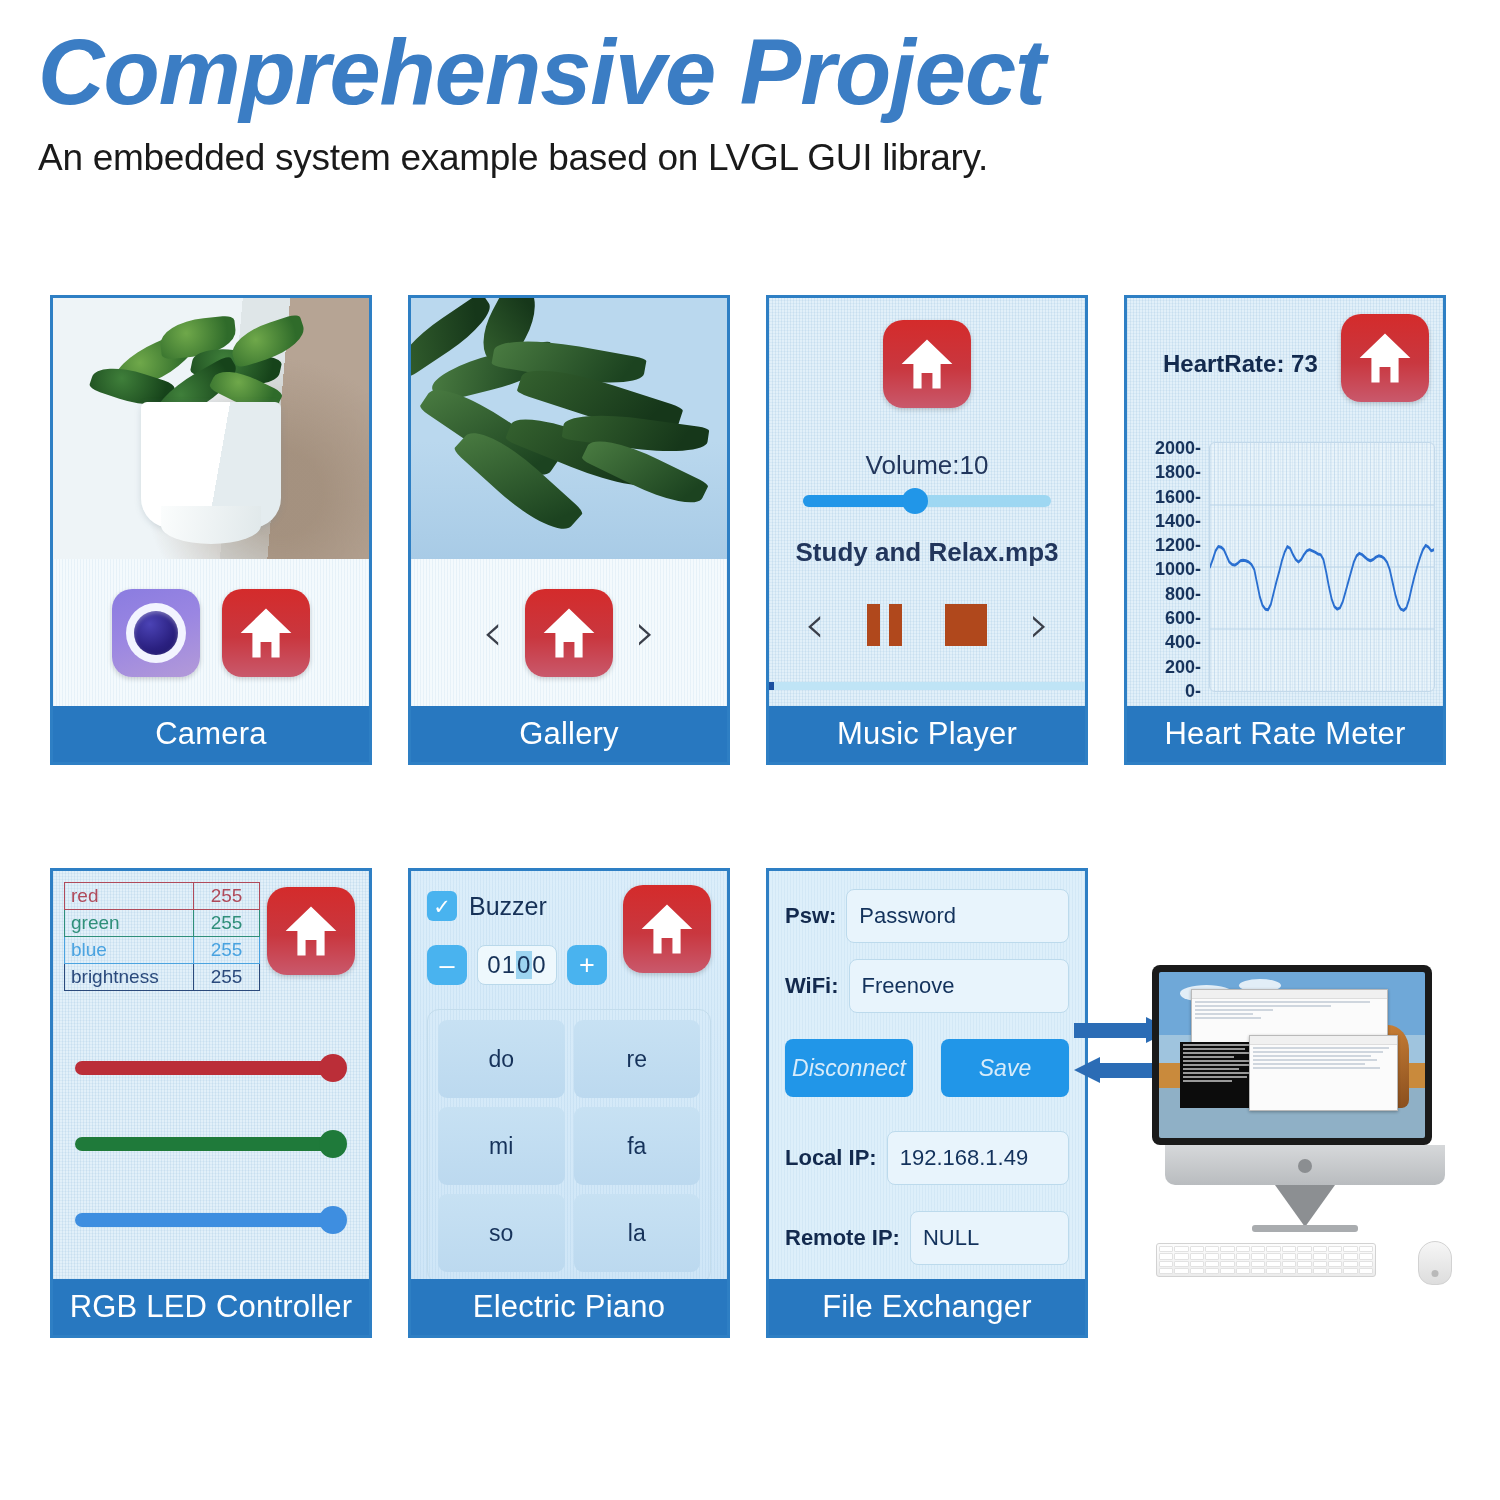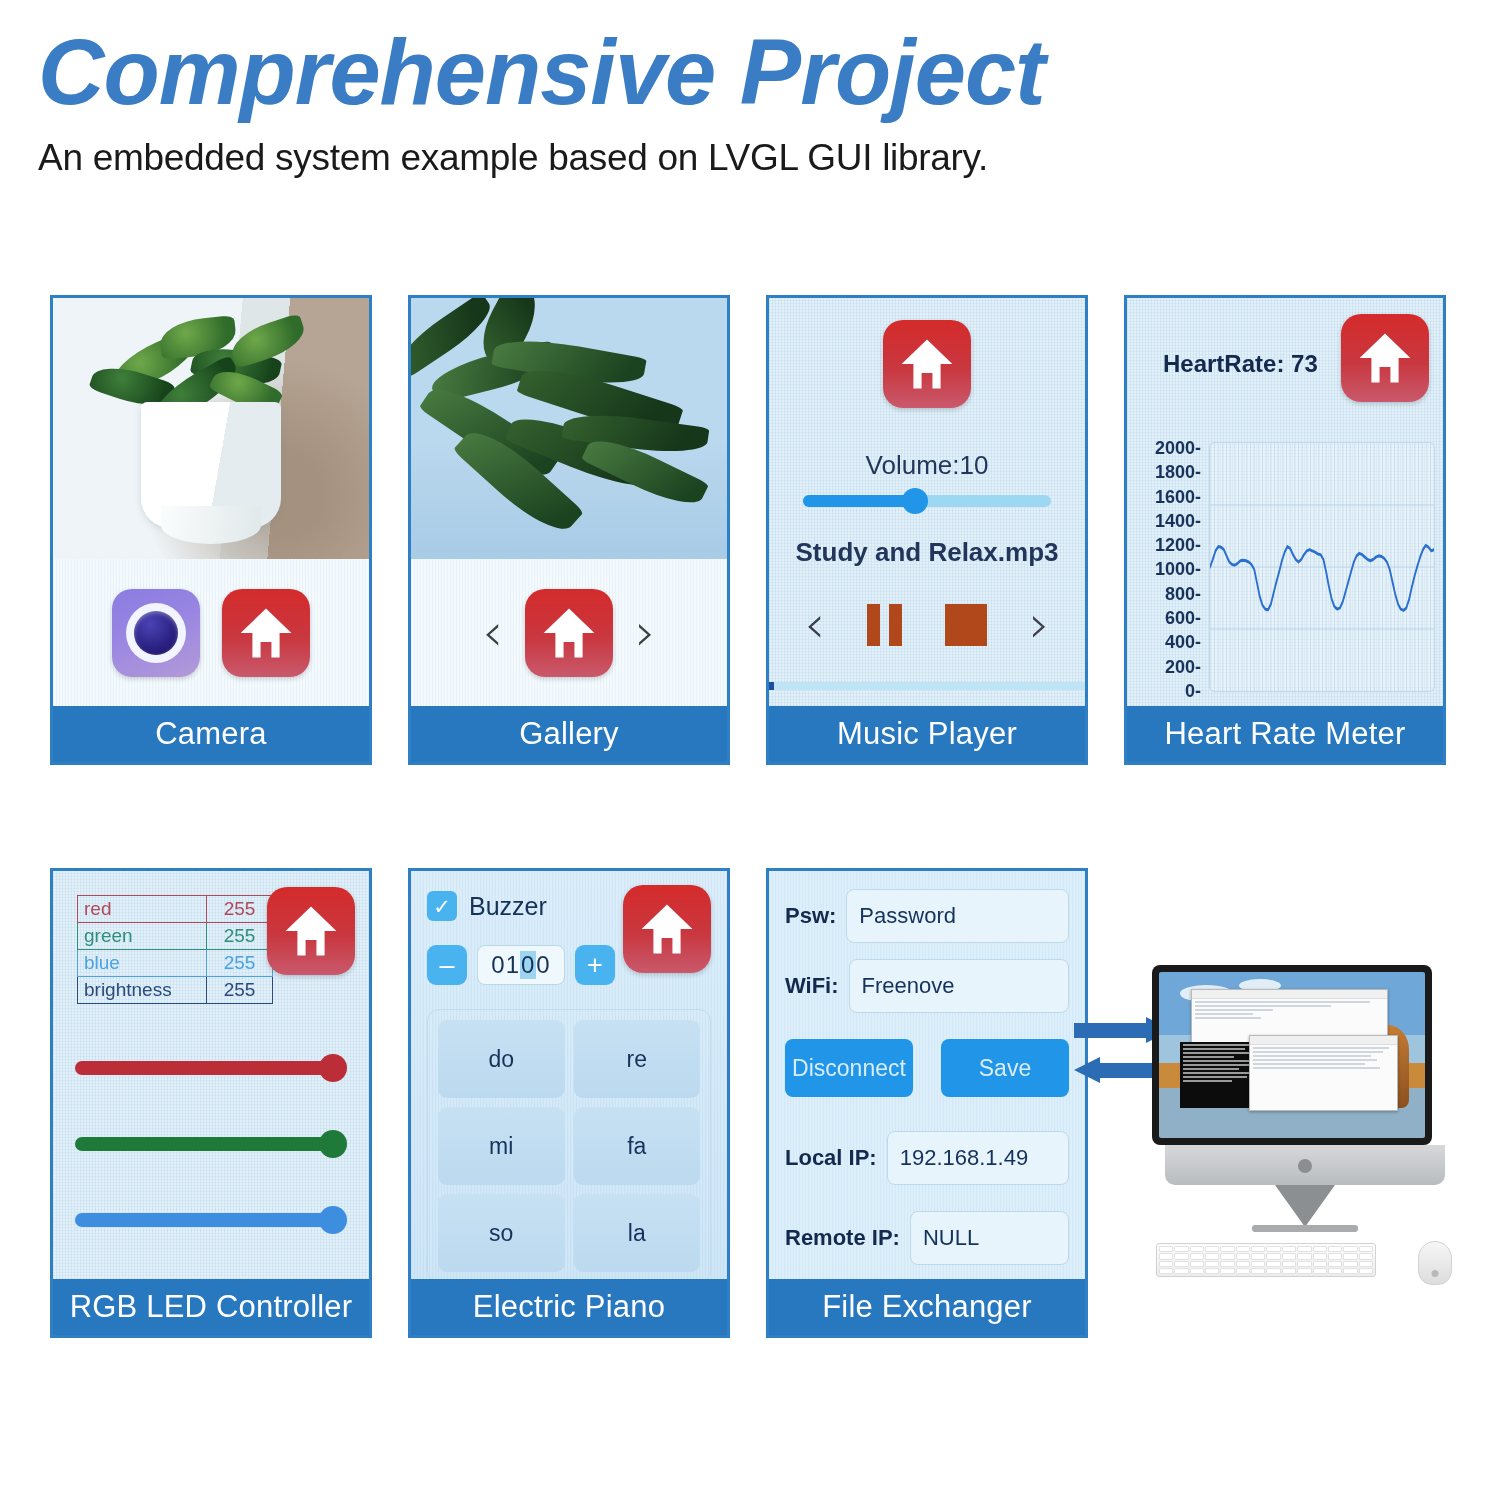--- a/index.html
+++ b/index.html
@@ -178,21 +178,21 @@
     position:absolute; left: 66px; top: 4px; right: 2px; bottom: 10px;
     border: 1px solid #c3d9ea; border-radius: 6px;
     background:
       repeating-linear-gradient(90deg, rgba(120,170,210,.18) 0 1px, rgba(255,255,255,0) 1px 4px),
       rgba(255,255,255,.25);
     overflow: hidden;
   }
   .hr-plot svg { width: 100%; height: 100%; display:block; }
 
   
-  .rgb-wrap { position:absolute; inset:0; padding: 24px; }
+  .rgb-wrap { position:absolute; inset:0; padding: 11px; }
   .rgb-table { width: 196px; border-collapse: collapse; font-size: 19px; }
   .rgb-table td {
     border: 1.5px solid #2b4a7c; padding: 2px 6px; height: 27px;
   }
   .rgb-table td.val { text-align:center; width: 66px; }
   tr.r td { border-color:#b04a5a; color:#b04a5a; }
   tr.g td { border-color:#2f8f7a; color:#2f8f7a; }
   tr.b td { border-color:#4aa3e0; color:#4aa3e0; }
   tr.br td { border-color:#2b4a7c; color:#2b4a7c; }
 
@@ -218,21 +218,21 @@
     display:flex; align-items:center; justify-content:center;
     color:#fff; font-size: 21px; line-height:1;
   }
   .ep-check-label { font-size: 25px; color: #173258; }
   .ep-spin { display:flex; align-items:center; gap: 10px; margin-top: 24px; }
   .spin-btn {
     width: 40px; height: 40px; border-radius: 9px; background: #49b3ef;
     color:#fff; font-size: 27px; display:flex; align-items:center; justify-content:center; line-height:1;
   }
   .spin-val {
-    width: 88px; height: 40px; border: 1px solid #b9d8ea; border-radius: 8px;
+    width: 80px; height: 40px; border: 1px solid #b9d8ea; border-radius: 8px;
     background: #eef8fd; display:flex; align-items:center; justify-content:center;
     font-size: 24px; color: #173258; letter-spacing: 1px;
   }
   .spin-val .cur { background: #9dd4f0; padding: 0 1px; }
   .ep-keys {
     margin-top: 24px;
     border: 1px solid #c3dcec; border-radius: 12px; padding: 10px;
     display: grid; grid-template-columns: repeat(2, 1fr); gap: 9px; text-align: right;
   }
   .key {
@@ -248,21 +248,21 @@
     background:
       repeating-linear-gradient(90deg, rgba(120,170,210,.10) 0 1px, rgba(255,255,255,0) 1px 3px),
       #ddeffa; }
   .fx-row { display:flex; align-items:center; gap: 10px; margin-bottom: 16px; }
   .fx-lab { font-size: 22px; color: #132a4e; font-weight: 600; white-space: nowrap; }
   .fx-field {
     flex: 1; height: 54px; border: 1px solid #bcdaec; border-radius: 8px;
     background: #e8f4fc; display:flex; align-items:center; padding: 0 12px;
     font-size: 22px; color: #13325c;
   }
-  .fx-btns { display:flex; gap: 28px; margin: 26px 0 34px 0; }
+  .fx-btns { display:flex; gap: 28px; margin: 26px 0 34px 0; font-style: italic; }
   .fx-btn {
     flex:1; height: 58px; border-radius: 8px; background: #2196e8;
     color:#d8ecfa; font-size: 23px;
     display:flex; align-items:center; justify-content:center;
   }
   .fx-row-r { margin-top: 26px; }
 
   
   .desktop { position: absolute; left: 1130px; top: 965px; width: 350px; height: 320px; }
   .arrows { position:absolute; left: -56px; top: 52px; width: 120px; }

